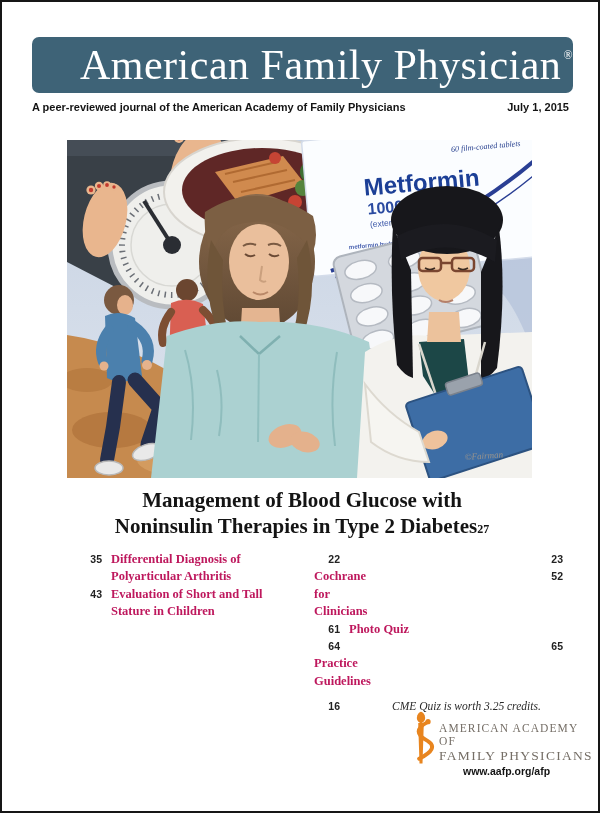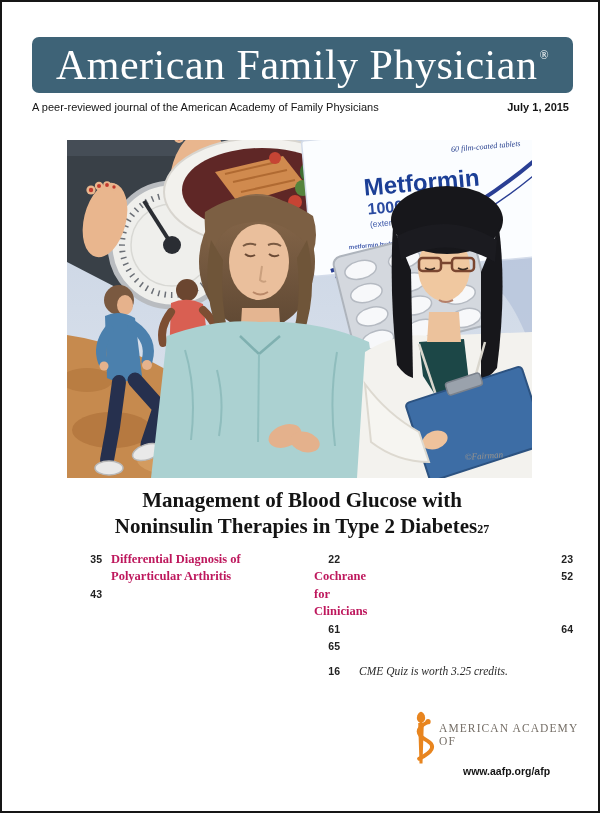--- a/index.html
+++ b/index.html
@@ -5,64 +5,64 @@
   html,body{margin:0;padding:0;background:#fff;}
   .page{
     position:relative;width:600px;height:813px;box-sizing:border-box;
     border:2px solid #161616;background:#ffffff;overflow:hidden;
     font-family:"Liberation Sans",sans-serif;
   }
   
   .banner{
     position:absolute;left:30px;top:35px;width:541px;height:56px;
     background:#3e6377;border-radius:7px;
-    display:flex;align-items:center;justify-content:center;
+    display:flex;align-items:center;justify-content:flex-end;
   }
   .banner .wordmark{
     font-family:"Liberation Serif",serif;color:#ffffff;font-size:42px;
     font-weight:400;letter-spacing:.5px;white-space:nowrap;line-height:1;
   }
   .banner sup{font-size:12px;vertical-align:20px;margin-left:2px;}
   .tagline-row{
     position:absolute;left:30px;right:29px;top:98px;height:14px;
     display:flex;justify-content:space-between;align-items:center;
   }
-  .tagline{font-size:11px;font-weight:400;color:#141414;}
+  .tagline{font-size:11px;font-weight:700;color:#141414;}
   .issue-date{font-size:11px;font-weight:700;color:#141414;}
   
   .illustration{position:absolute;left:65px;top:138px;width:465px;height:338px;}
   .illustration svg{display:block;}
   
   .feature{
     position:absolute;left:0;top:486px;width:600px;text-align:center;
     font-family:"Liberation Serif",serif;font-weight:700;color:#141414;
     font-size:21px;line-height:25.5px;
   }
   .feature .pageno{font-size:12px;font-weight:600;margin-left:0;}
   
   .toc-left{
     position:absolute;left:74px;top:549px;width:200px;
     display:grid;grid-template-columns:26px 162px;column-gap:9px;
   }
   .toc-right{
     position:absolute;left:312px;top:549px;width:250px;
-    display:grid;grid-template-columns:26px 214px;column-gap:19px;
+    display:grid;grid-template-columns:26px 214px;column-gap:9px;
   }
   .toc-num{
     font-size:10.5px;font-weight:700;color:#222;text-align:right;
     line-height:17.4px;
   }
   .toc-title{
     font-family:"Liberation Serif",serif;font-weight:700;font-size:12.5px;
     color:#be185d;line-height:17.4px;
   }
   .cme-gap{height:8px;grid-column:1 / span 2;}
   .cme-note{
     font-family:"Liberation Serif",serif;font-style:italic;font-weight:400;
-    font-size:11.5px;color:#2a2a2a;line-height:17.4px;
+    font-size:11.5px;color:#2a2a2a;line-height:17.4px;margin-left:43px;
   }
   
   .aafp-logo{position:absolute;left:404px;top:706px;width:30px;height:62px;}
   .org-text{position:absolute;left:437px;top:720px;color:#756e66;
     font-family:"Liberation Serif",serif;line-height:1.15;}
   .org-line1{font-size:11.5px;letter-spacing:1.1px;}
   .org-line2{font-size:13.5px;letter-spacing:1.3px;}
   .site-url{position:absolute;left:437px;top:763px;font-size:10.5px;
     font-weight:600;color:#141414;margin-left:24px;}
 </style>
@@ -255,41 +255,45 @@
 
   <div class="feature">
     <div>Management of Blood Glucose with</div>
     <div><span>Noninsulin Therapies in Type 2 Diabetes</span><span class="pageno">27</span></div>
   </div>
 
   <div class="toc-left">
     <div class="toc-num">35</div>
     <div class="toc-title">Differential Diagnosis of Polyarticular Arthritis</div>
     <div class="toc-num">43</div>
+    <div class="toc-title">Evaluation of Short and Tall Stature in Children</div>
   </div>
 
   <div class="toc-right">
     <div class="toc-num">22</div>
     <div class="toc-num">23</div>
     <div class="toc-title">Cochrane for Clinicians</div>
     <div class="toc-num">52</div>
     <div class="toc-num">61</div>
+    <div class="toc-title">Photo Quiz</div>
     <div class="toc-num">64</div>
     <div class="toc-num">65</div>
+    <div class="toc-title">Practice Guidelines</div>
     <div class="cme-gap"></div>
     <div class="toc-num">16</div>
     <div class="cme-note">CME Quiz is worth 3.25 credits.</div>
   </div>
 
   <div class="aafp-logo">
     <svg width="30" height="62" viewBox="0 0 32 64" xmlns="http://www.w3.org/2000/svg">
       <path d="M12,7 Q16,-1 20,7 Q22,13 16,15.5 Q10,13 12,7 Z" fill="#e8851f"></path>
       <path d="M13,15 L19,15 L17.6,58 L14.4,58 Z" fill="#e8851f"></path>
       <path d="M23,14 Q4,24 23,34 Q36,42 14,53" stroke="#e8851f" stroke-width="4.2" fill="none" stroke-linecap="round"></path>
       <circle cx="23.5" cy="13.5" r="2.8" fill="#e8851f"></circle>
     </svg>
   </div>
   <div class="org-text">
     <div class="org-line1">AMERICAN ACADEMY OF</div>
+    <div class="org-line2">FAMILY PHYSICIANS</div>
   </div>
   <div class="site-url">www.aafp.org/afp</div>
 
 </div>
 
 </body></html>

